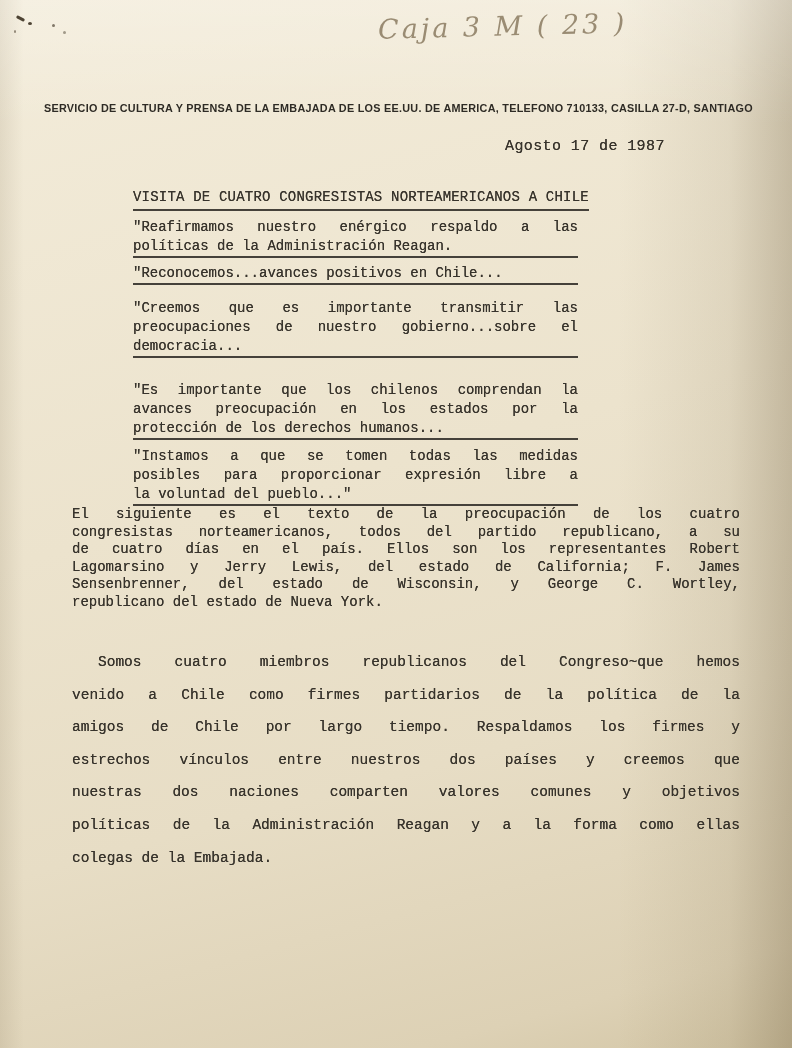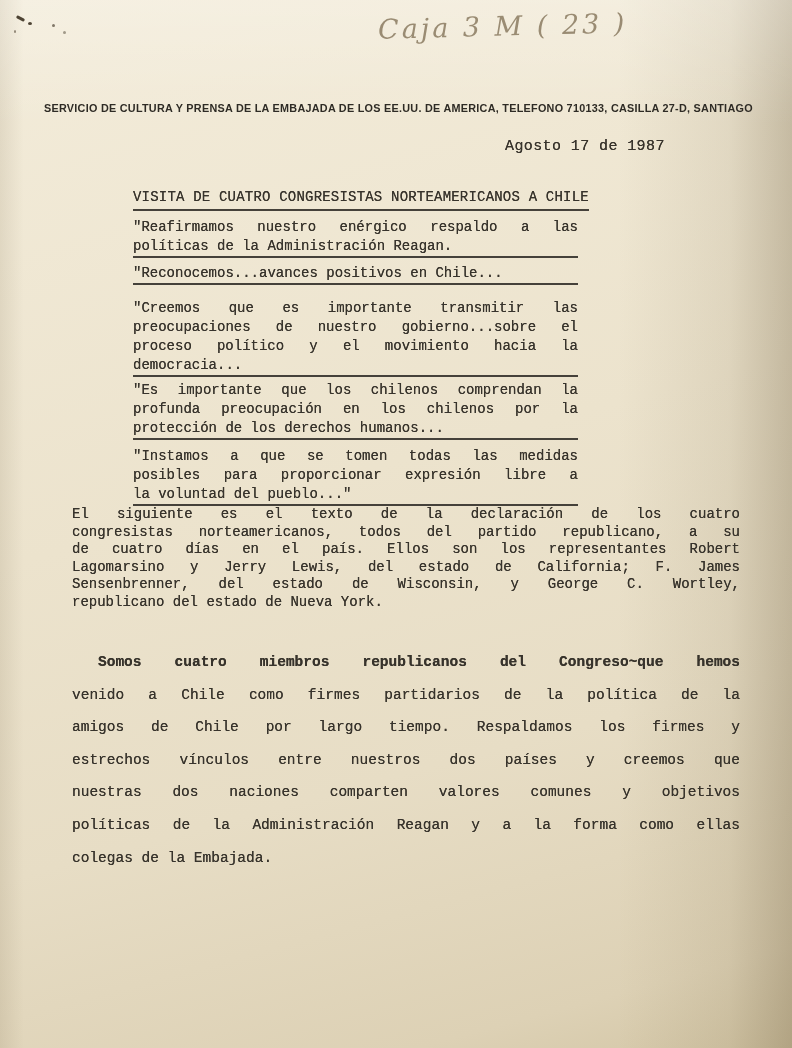--- a/index.html
+++ b/index.html
@@ -59,21 +59,21 @@
     border-bottom: 2px solid #45413a;
   }
   .q1 { top: 218px; }
   .q2 { top: 264px; }
   .q3 { top: 299px; }
   .q4 { top: 381px; }
   .q5 { top: 447px; }
   .para { left: 72px; width: 668px; font-size: 14px; }
   .intro { top: 506px; line-height: 17.6px; }
   .body-para { top: 646px; font-size: 14.5px; line-height: 32.6px; }
-  .indent { padding-left: 26px; font-weight: bold; }
+  .indent { padding-left: 26px; }
 
   .ink-speck { position: absolute; background: #4e4434; border-radius: 50%; }
   .speck-a { left: 16px; top: 17px; width: 9px; height: 3px; transform: rotate(28deg); border-radius: 2px; }
   .speck-b { left: 28px; top: 22px; width: 4px; height: 3px; }
   .speck-c { left: 52px; top: 24px; width: 3px; height: 3px; opacity: .7; }
   .speck-d { left: 14px; top: 30px; width: 2px; height: 3px; opacity: .6; }
   .speck-e { left: 63px; top: 31px; width: 3px; height: 3px; opacity: .5; }
 </style>
 </head>
 <body>
@@ -99,38 +99,37 @@
     <div class="lline">políticas de la Administración Reagan.</div>
   </div>
 
   <div class="abs type quote q2">
     <div class="lline">"Reconocemos...avances positivos en Chile...</div>
   </div>
 
   <div class="abs type quote q3">
     <div class="jline">"Creemos que es importante transmitir las</div>
     <div class="jline">preocupaciones de nuestro gobierno...sobre el</div>
-    <div class="jline">proceso político y el movimiento hacia la</div>
     <div class="lline">democracia...</div>
   </div>
 
   <div class="abs type quote q4">
     <div class="jline">"Es importante que los chilenos comprendan la</div>
-    <div class="jline">profunda preocupación en los chilenos por la</div>
+    <div class="jline">avances preocupación en los estados por la</div>
     <div class="lline">protección de los derechos humanos...</div>
   </div>
 
   <div class="abs type quote q5">
     <div class="jline">"Instamos a que se tomen todas las medidas</div>
     <div class="jline">posibles para proporcionar expresión libre a</div>
     <div class="lline">la voluntad del pueblo..."</div>
   </div>
 
   <div class="abs type para intro">
-    <div class="jline">El siguiente es el texto de la declaración de los cuatro</div>
+    <div class="jline">El siguiente es el texto de la preocupación de los cuatro</div>
     <div class="jline">congresistas norteamericanos, todos del partido republicano, a su</div>
     <div class="jline">de cuatro días en el país. Ellos son los representantes Robert</div>
     <div class="jline">Lagomarsino y Jerry Lewis, del estado de California; F. James</div>
     <div class="jline">Sensenbrenner, del estado de Wisconsin, y George C. Wortley,</div>
     <div class="lline">republicano del estado de Nueva York.</div>
   </div>
 
   <div class="abs type para body-para">
     <div class="jline indent">Somos cuatro miembros republicanos del Congreso~que hemos</div>
     <div class="jline">venido a Chile como firmes partidarios de la política de la</div>

